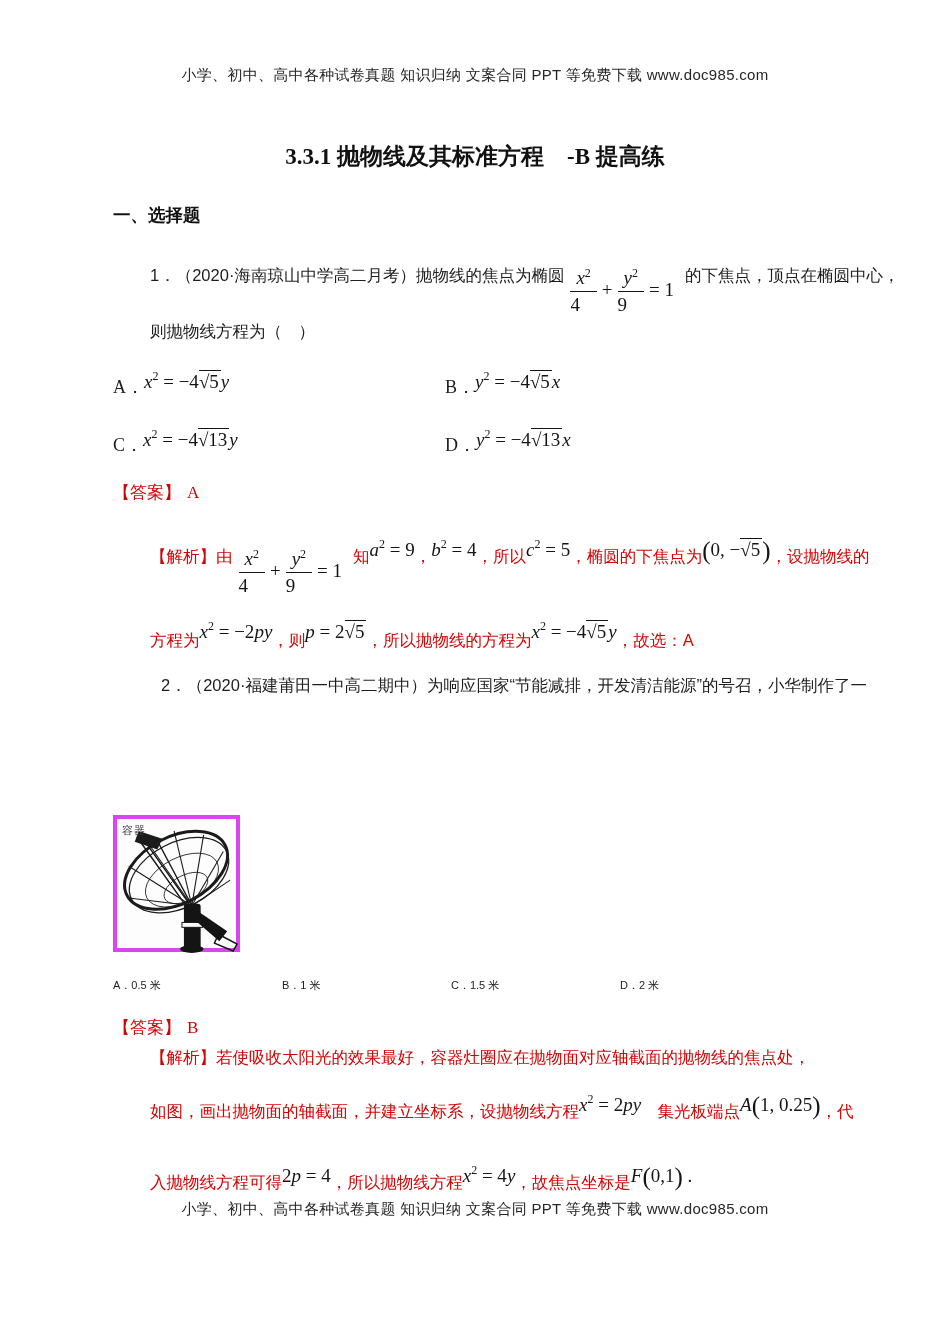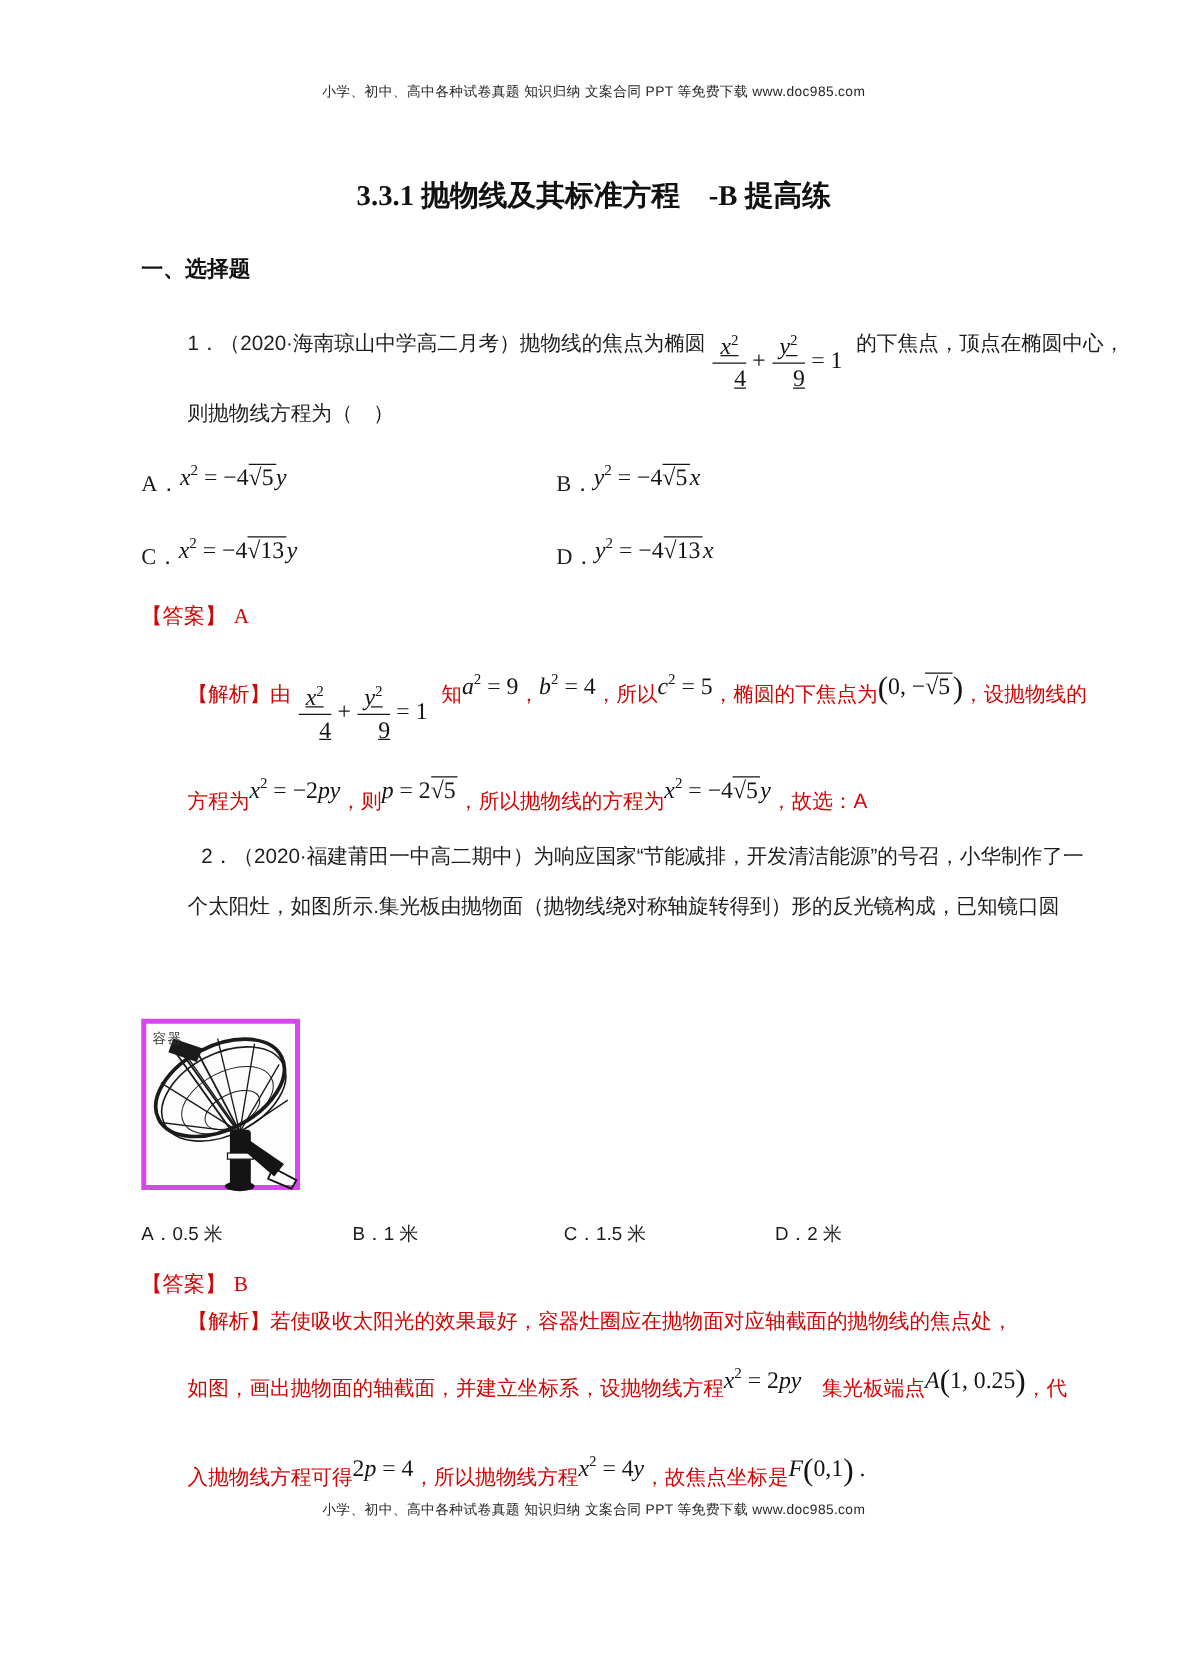--- a/index.html
+++ b/index.html
@@ -3,21 +3,21 @@
 <meta charset="utf-8">
 <style>
   * { margin:0; padding:0; box-sizing:border-box; }
   html,body { background:#ffffff; }
   .page {
     position:relative; width:950px; height:1344px; margin:0 auto;
     background:#ffffff; overflow:hidden;
     font-family:"Liberation Sans", sans-serif; color:#1d1d1d;
   }
   .abs { position:absolute; white-space:nowrap; }
-  .hdr { left:0; width:100%; text-align:center; font-size:11px; color:#262626; letter-spacing:.3px; }
+  .hdr { left:0; width:100%; text-align:center; font-size:15px; color:#262626; letter-spacing:.3px; }
   .doc-title { left:0; width:100%; text-align:center; font-size:23px; font-weight:bold;
                font-family:"Liberation Serif", serif; color:#111; }
   .sec-head { font-size:17.5px; font-weight:bold; color:#111; }
   .cn { font-size:16.5px; color:#1d1d1d; line-height:1.4;margin-left:37px; }
   .red { color:#d00505; }
   .ansline { font-size:17px; }
   .ansline .av { font-family:"Liberation Serif", serif; padding-left:6px; }
 
   
   .eq { display:inline-block; font-family:"Liberation Serif", serif; font-size:19px;
@@ -28,32 +28,32 @@
   .m-r { font-style:normal; }
   .m-sup { font-size:12px; vertical-align:8px; font-style:normal; }
   .m-sqrt { display:inline-block; border-top:1.5px solid currentColor; line-height:1.05;
             padding:1px 2px 0 0; font-style:normal; }
   .m-sqrt::before { content:"√"; }
   .m-big { font-size:25px; vertical-align:-3px; font-style:normal; }
 
   
   .fracwrap { display:inline-block; vertical-align:-13px; margin:0 6px;
               font-family:"Liberation Serif", serif; font-size:19px; color:#141414; line-height:1; }
-  .fracwrap .fr { display:inline-block; text-align:right; vertical-align:middle;text-decoration:underline; }
+  .fracwrap .fr { display:inline-block; text-align:left; vertical-align:middle; }
   .fracwrap .top { display:block; border-bottom:1.5px solid #141414; padding:2px 6px 3px; }
   .fracwrap .bot { display:block; padding-top:3px; }
   .fracwrap i { font-style:italic; }
   .fracwrap sup { font-size:12px; }
   .fracwrap .op { display:inline-block; vertical-align:middle; padding:0 5px; }
 
   
   .opt { position:absolute; top:0; font-size:17px; }
   .opt .ol { font-family:"Liberation Serif", serif; font-size:18px; color:#1d1d1d; }
   .opt .eq { vertical-align:5px; }
-  .opt-plain { position:absolute; top:0; font-size:15px; color:#1d1d1d; }
+  .opt-plain { position:absolute; top:0; font-size:11px; color:#1d1d1d; }
 
   
   .fig { position:absolute; left:113px; top:815px; width:127px; height:137px;
          border:4px solid #d946ef; background:#fdfdfd; }
   .fig .imglabel { position:absolute; left:5px; top:4px; font-size:11px; color:#333;
                    letter-spacing:1px; }
 </style>
 </head>
 <body>
 
@@ -90,21 +90,20 @@
   </div>
 
   <div class="abs cn" style="left:113px; top:620px;">
     <span class="red">方程为</span><span class="eq up8"><span class="m-i">x</span><span class="m-sup">2</span><span class="m-r"> = −2</span><span class="m-i">py</span></span><span class="red">，则</span><span class="eq up8"><span class="m-i">p</span><span class="m-r"> = 2</span><span class="m-sqrt">5</span></span><span class="red">，所以抛物线的方程为</span><span class="eq up8"><span class="m-i">x</span><span class="m-sup">2</span><span class="m-r"> = −4</span><span class="m-sqrt">5</span><span class="m-i">y</span></span><span class="red">，故选：A</span>
   </div>
 
   <div class="abs cn" style="left:124px; top:674px;">
     <span>2．</span><span>（2020·福建莆田一中高二期中）为响应国家“节能减排，开发清洁能源”的号召，小华制作了一</span>
   </div>
 
-  <div class="abs cn" style="left:113px; top:714px;">个太阳灶，如图所示.集光板由抛物面（抛物线绕对称轴旋转得到）形的反光镜构成，已知镜口圆</div>
 
 
   <div class="fig">
     <span class="imglabel">容器</span>
     <svg viewBox="0 0 127 137" width="125" height="135">
       <g fill="none" stroke="#1b1b1b">
         <ellipse cx="60" cy="52" rx="56" ry="34" transform="rotate(-27 60 52)" stroke-width="3"></ellipse>
         <ellipse cx="63" cy="57" rx="54" ry="33" transform="rotate(-27 63 57)" stroke-width="1.3"></ellipse>
         <ellipse cx="66" cy="62" rx="40" ry="23" transform="rotate(-27 66 62)" stroke-width="0.8"></ellipse>
         <ellipse cx="70" cy="70" rx="24" ry="13" transform="rotate(-27 70 70)" stroke-width="0.8"></ellipse>

